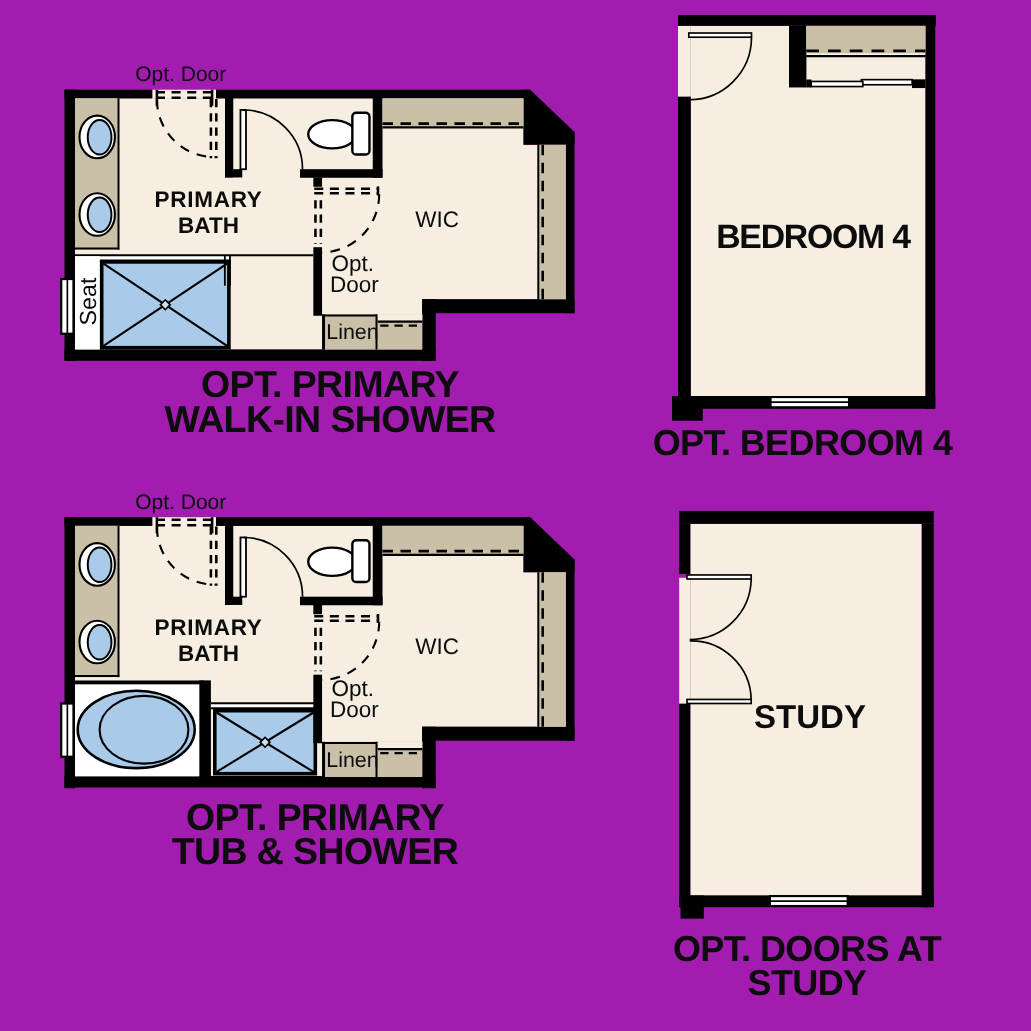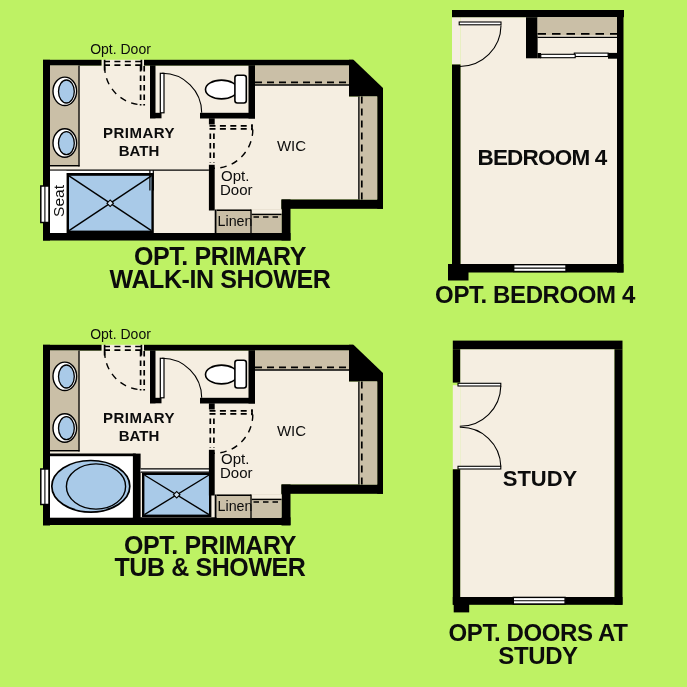--- a/index.html
+++ b/index.html
@@ -1,16 +1,16 @@
 <!DOCTYPE html>
 <html><head>
 <meta charset="utf-8">
 <style>
 html,body{margin:0;padding:0;background:#ffffff;}
-#stage{position:relative;width:687px;height:687px;background:#bef264;overflow:hidden;}
+#stage{position:relative;width:687px;height:687px;background:#a21caf;overflow:hidden;}
 svg{display:block;}
 text{font-family:"Liberation Sans",sans-serif;fill:#0c0c0c;}
 .cap{font-weight:bold;font-size:25px;letter-spacing:-0.4px;}
 .capR{font-weight:bold;font-size:24px;letter-spacing:-0.4px;}
 .room{font-weight:bold;font-size:15px;}
 .lbl{font-size:14px;}
 .lbl2{font-size:15px;}
 </style>
 </head>
 <body>

